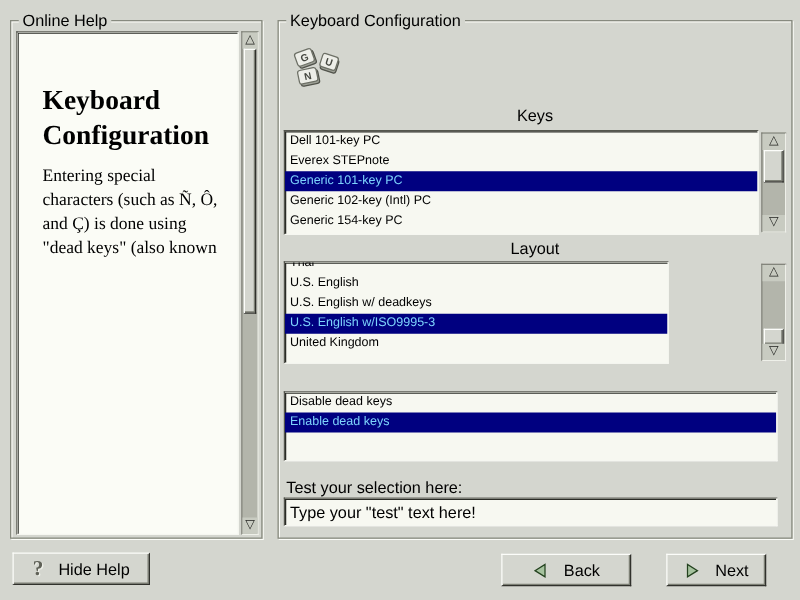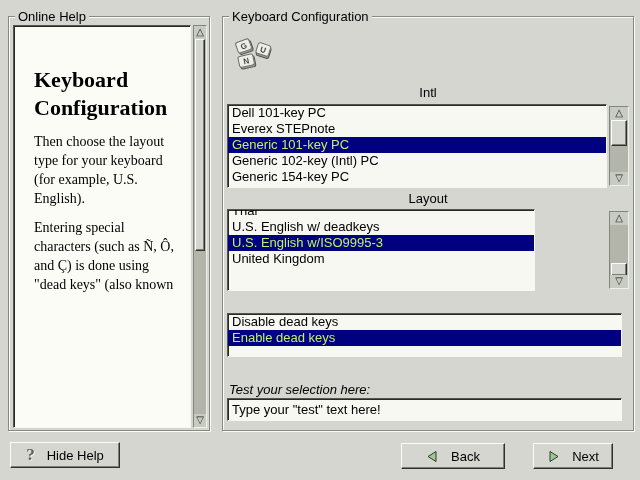--- a/index.html
+++ b/index.html
@@ -61,27 +61,27 @@
     background:#c8cbc1; text-align:center;
     font-size:10px; line-height:12px; color:#1e1f1c;
     cursor:default;
   } .sb-down { bottom:0; }
   .sb-thumb { position:absolute; left:1px; right:1px; }
 
   
   .listbox { position:absolute; overflow:hidden; }
   .row {
     height:16px; line-height:15px; padding-left:4px;
-    white-space:nowrap; font-size:13px; cursor:default;
+    white-space:nowrap; font-size:10px; cursor:default;
   }
-  .row.selected { background:#000080; color:#bef264; }
+  .row.selected { background:#000080; color:#7dd3fc; }
   .row.clipped { margin-top:-7px; }
 
   .panel-label { position:absolute; left:0; width:100%; text-align:center; }
-  .plain-label { position:absolute; white-space:nowrap;font-style:italic; }
+  .plain-label { position:absolute; white-space:nowrap; }
 
   .entry {
     position:absolute; height:23px; padding:0 4px;
     font-family:"Liberation Sans", sans-serif; font-size:13px;
     color:#000; outline:none;
   }
 
   .btn {
     position:absolute; height:26px;
     display:flex; align-items:center; justify-content:center; gap:12px;
@@ -97,21 +97,20 @@
 <body>
 
 <div id="screen">
 
   <div class="gtk-frame" style="left:8px; top:16px; width:202px; height:415px;">
     <span class="frame-label">Online Help</span>
 
     <div class="help-view sunken" style="left:4px; top:8px; width:178px; height:403px;">
       <div class="help-content">
         <h1 class="help-title">Keyboard Configuration</h1>
-        <p><span>Then choose the layout type for your keyboard (for example, U.S. English).</span></p>
         <p><span>Entering special characters (such as Ñ, Ô, and Ç) is done using "dead keys" (also known</span></p>
       </div>
     </div>
 
     <div class="vscroll" style="left:184px; top:8px; width:14px; height:403px;">
       <div class="sb-btn" style="top:0;">△</div>
       <div class="sb-thumb raised" style="top:13px; height:212px;"></div>
       <div class="sb-btn sb-down">▽</div>
     </div>
   </div>
@@ -130,49 +129,50 @@
         <rect x="23" y="7" width="13" height="11" rx="2" fill="#edeee8" stroke="#6d7066"></rect>
         <text x="29.5" y="15.5" text-anchor="middle" font-size="8" font-weight="bold" fill="#454740">U</text>
       </g>
       <g transform="rotate(-12 14 25)">
         <rect x="7" y="20" width="15" height="11" rx="2" fill="#9ea197" stroke="#51534b"></rect>
         <rect x="6" y="18" width="15" height="11" rx="2" fill="#edeee8" stroke="#6d7066"></rect>
         <text x="13.5" y="26.5" text-anchor="middle" font-size="8" font-weight="bold" fill="#454740">N</text>
       </g>
     </svg>
 
-    <div class="panel-label" style="top:68px;">Intl</div>
+    <div class="panel-label" style="top:68px;">Keys</div>
     <div class="listbox sunken" style="left:4px; top:87px; width:380px; height:84px;">
       <div class="row">Dell 101-key PC</div>
       <div class="row">Everex STEPnote</div>
       <div class="row selected">Generic 101-key PC</div>
       <div class="row">Generic 102-key (Intl) PC</div>
       <div class="row">Generic 154-key PC</div>
     </div>
     <div class="vscroll" style="left:386px; top:89px; width:20px; height:80px;">
       <div class="sb-btn" style="top:0;">△</div>
       <div class="sb-thumb raised" style="top:13px; height:26px;"></div>
       <div class="sb-btn sb-down">▽</div>
     </div>
 
     <div class="panel-label" style="top:174px;">Layout</div>
     <div class="listbox sunken" style="left:4px; top:192px; width:308px; height:82px;">
       <div class="row clipped">Thai</div>
+      <div class="row">U.S. English</div>
       <div class="row">U.S. English w/ deadkeys</div>
       <div class="row selected">U.S. English w/ISO9995-3</div>
       <div class="row">United Kingdom</div>
     </div>
     <div class="vscroll" style="left:386px; top:194px; width:20px; height:78px;">
       <div class="sb-btn" style="top:0;">△</div>
       <div class="sb-thumb raised" style="top:51px; height:13px;"></div>
       <div class="sb-btn sb-down">▽</div>
     </div>
 
     <div class="panel-label" style="top:279px;margin-top:16px;">Dead Keys</div>
-    <div class="listbox sunken" style="left:4px; top:296px; width:395px; height:44px;">
+    <div class="listbox sunken" style="left:4px; top:296px; width:395px; height:56px;">
       <div class="row">Disable dead keys</div>
       <div class="row selected">Enable dead keys</div>
     </div>
 
     <div class="plain-label" style="left:6px; top:365px;">Test your selection here:</div>
     <input class="entry sunken" style="left: 4px; top: 381px; width: 395px;" value="Type your &quot;test&quot; text here!">
   </div>
 
   <div class="btn raised" style="left:10px; top:442px; width:110px;">
     <span class="qmark">?</span>

